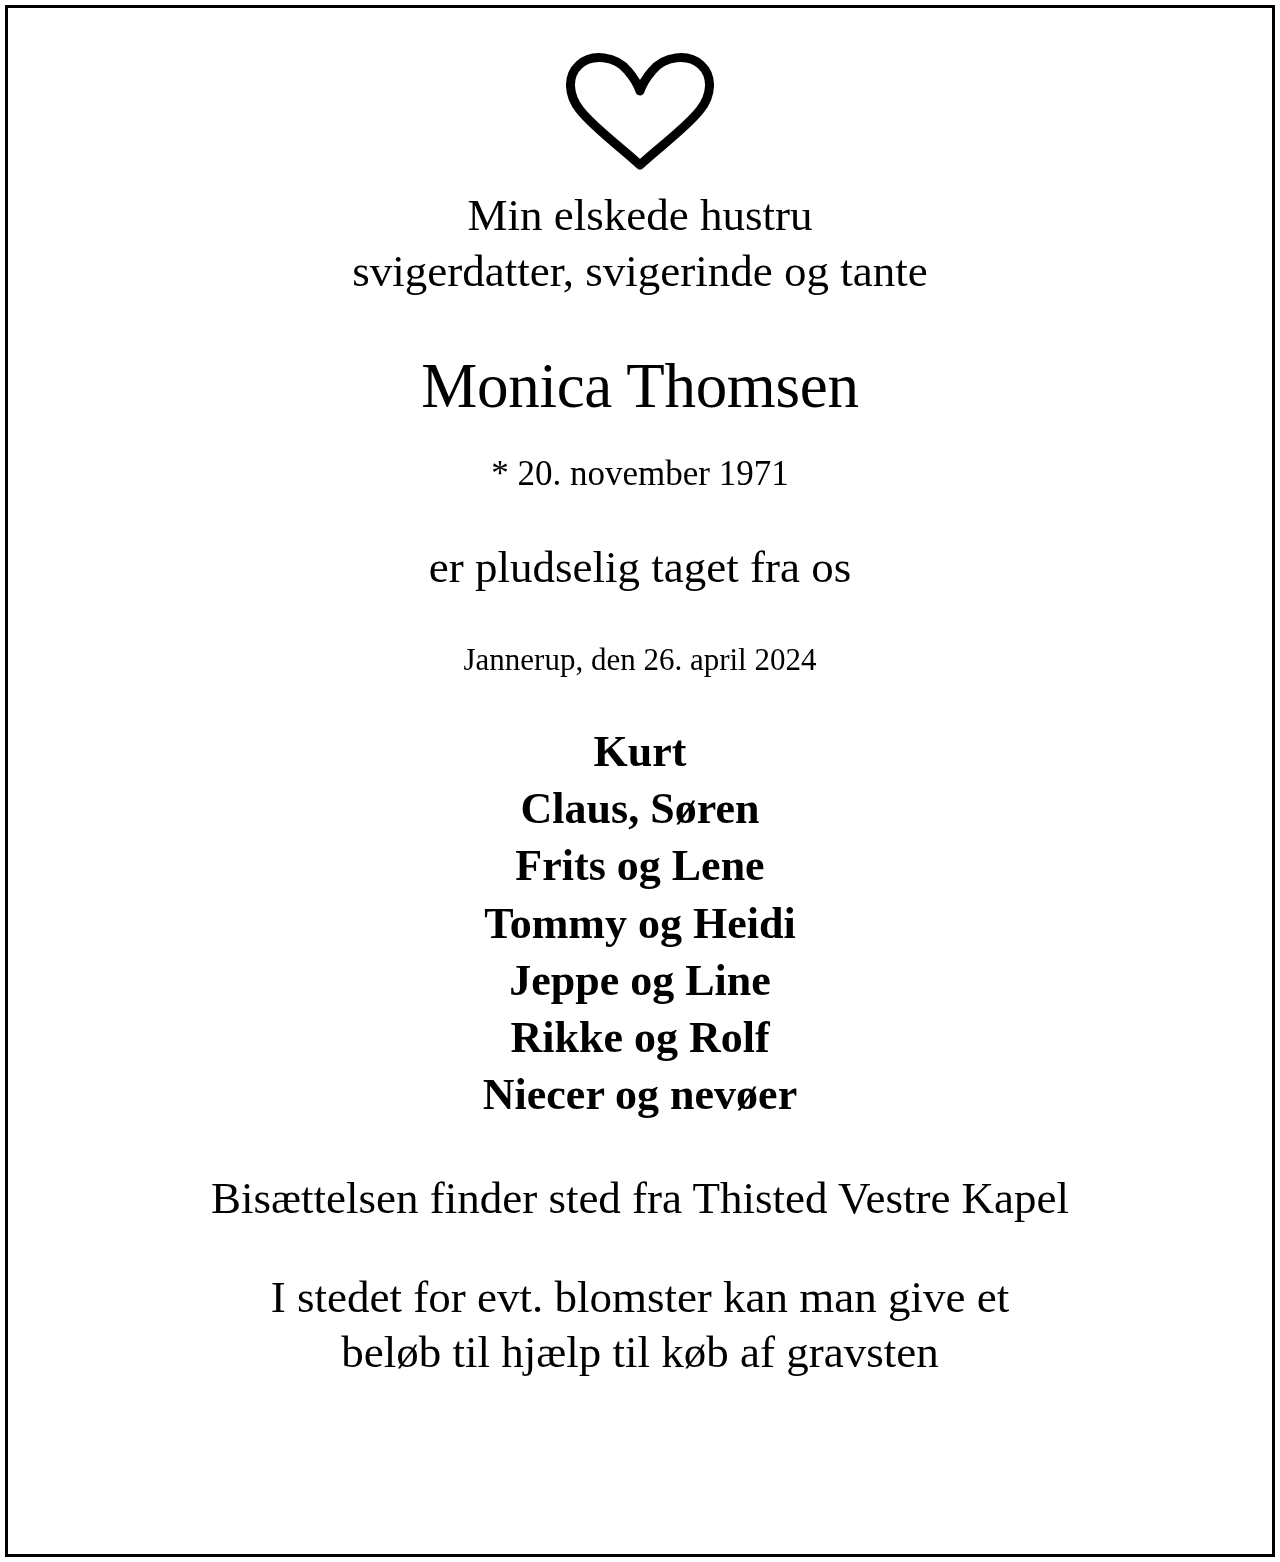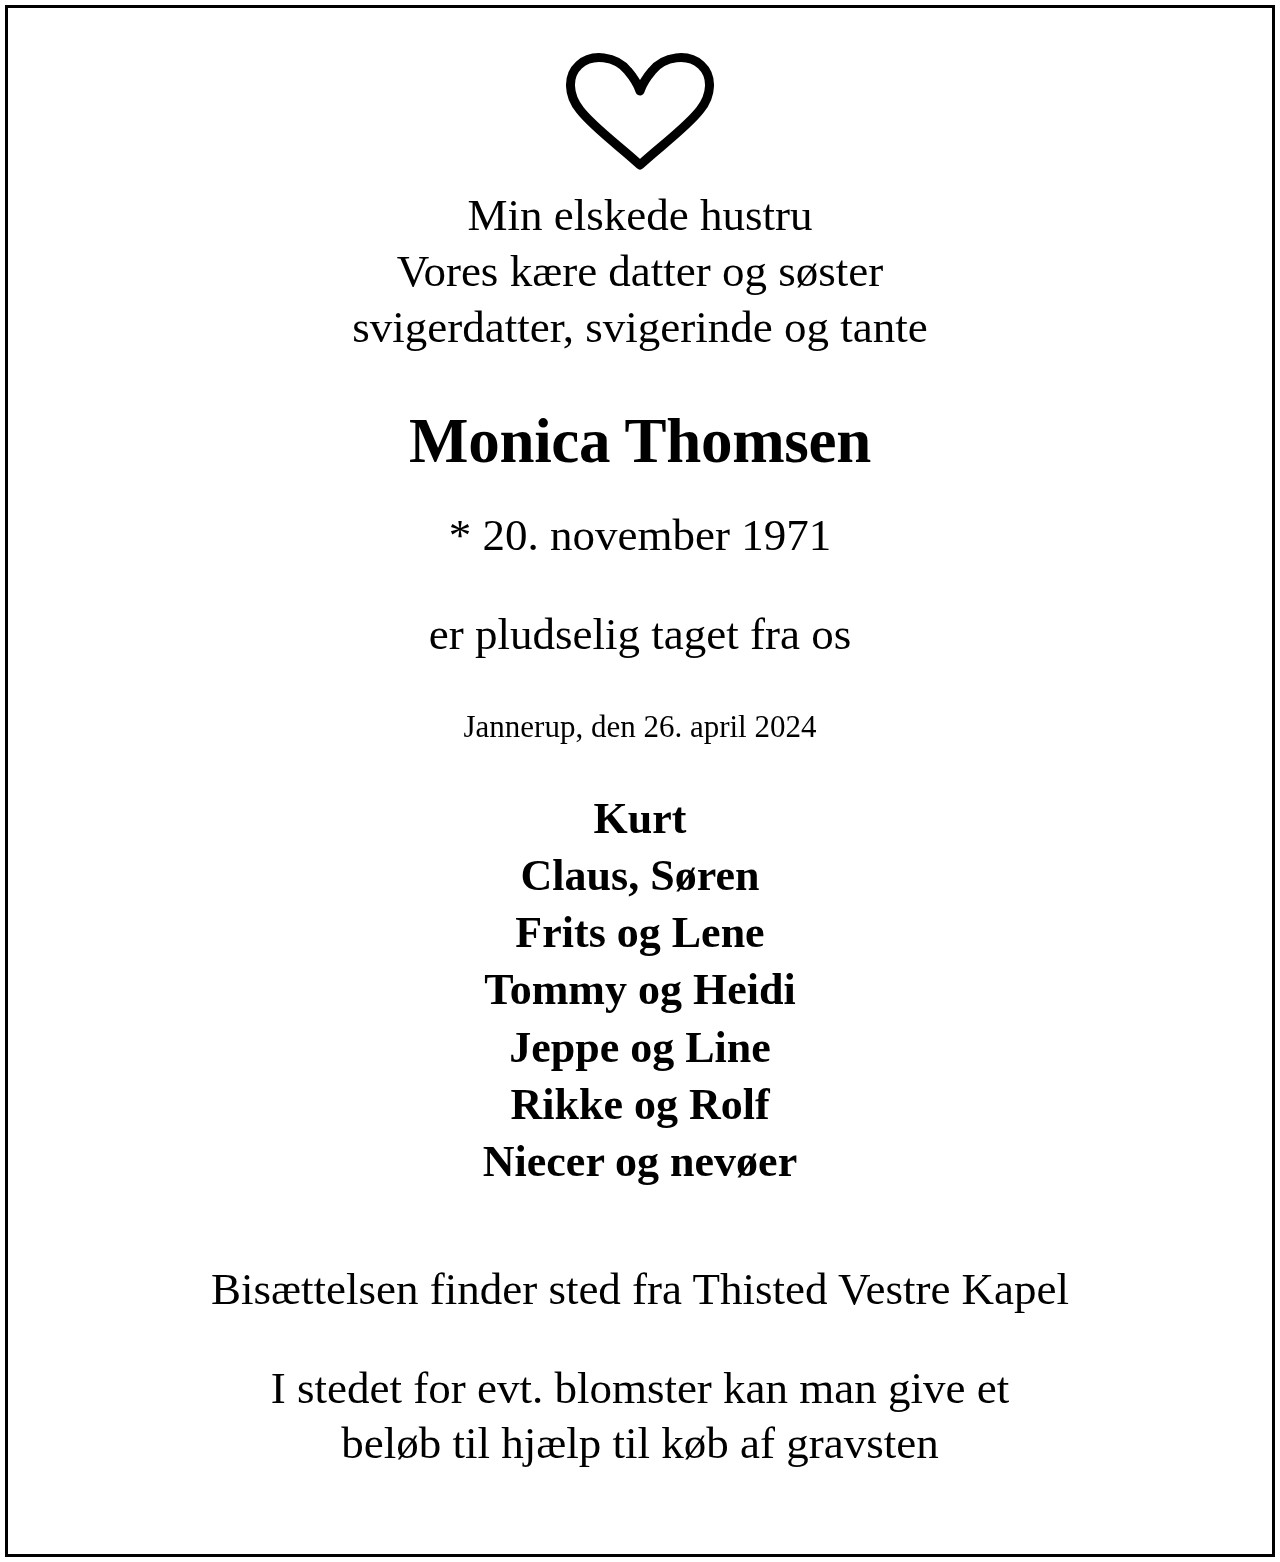--- a/index.html
+++ b/index.html
@@ -57,28 +57,28 @@
   .intro-block {
     font-size: 45px;
     line-height: 1.24;
     font-weight: 400;
     margin-top: 8px;
   }
   .intro-line { display: block; }
 
   .deceased-name {
     font-size: 63px;
-    font-weight: 700;
+    font-weight: 400;
     line-height: 1.1;
     letter-spacing: -0.3px;
     margin-top: 52px;
   }
 
   .birth-line {
-    font-size: 45px;
+    font-size: 35px;
     font-weight: 400;
     line-height: 1.1;
     margin-top: 34px;
   }
 
   .passing-line {
     font-size: 45px;
     font-weight: 400;
     line-height: 1.1;
     margin-top: 50px;
@@ -97,21 +97,21 @@
     font-weight: 700;
     line-height: 1.30;
     margin-top: 46px;
   }
   .survivor-line { display: block; }
 
   .ceremony-block {
     font-size: 45px;
     font-weight: 400;
     line-height: 1.22;
-    margin-top: 72px;
+    margin-top: 48px;
   }
   .ceremony-line { display: block; }
 
   .donation-block {
     font-size: 45px;
     font-weight: 400;
     line-height: 1.22;
     margin-top: 44px;
   }
   .donation-line { display: block; text-align: center; }
@@ -133,21 +133,20 @@
                  C 100 4, 124 1, 137 13
                  C 149 24, 148 43, 136 58
                  C 122 76, 94 96, 76 113 Z" fill="none" stroke="#000000" stroke-width="9" stroke-linejoin="round" stroke-linecap="round"></path>
       </svg>
     </div>
 
     <div class="text-col">
 
       <div class="intro-block">
         <span class="intro-line">Min elskede hustru</span>
-        <span class="intro-line">Vores kære datter og søster</span>
         <span class="intro-line">svigerdatter, svigerinde og tante</span>
       </div>
 
       <div class="deceased-name">Monica Thomsen</div>
 
       <div class="birth-line">* 20. november 1971</div>
 
       <div class="passing-line">er pludselig taget fra os</div>
 
       <div class="place-date-line">Jannerup, den 26. april 2024</div>

